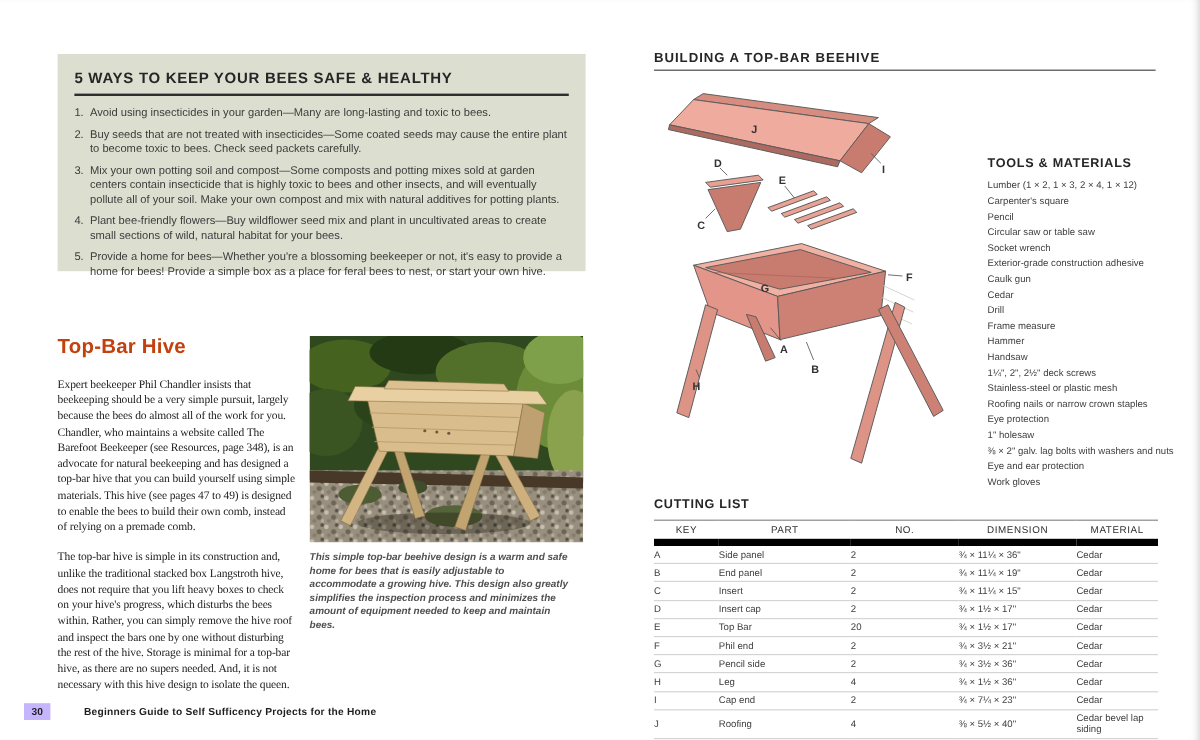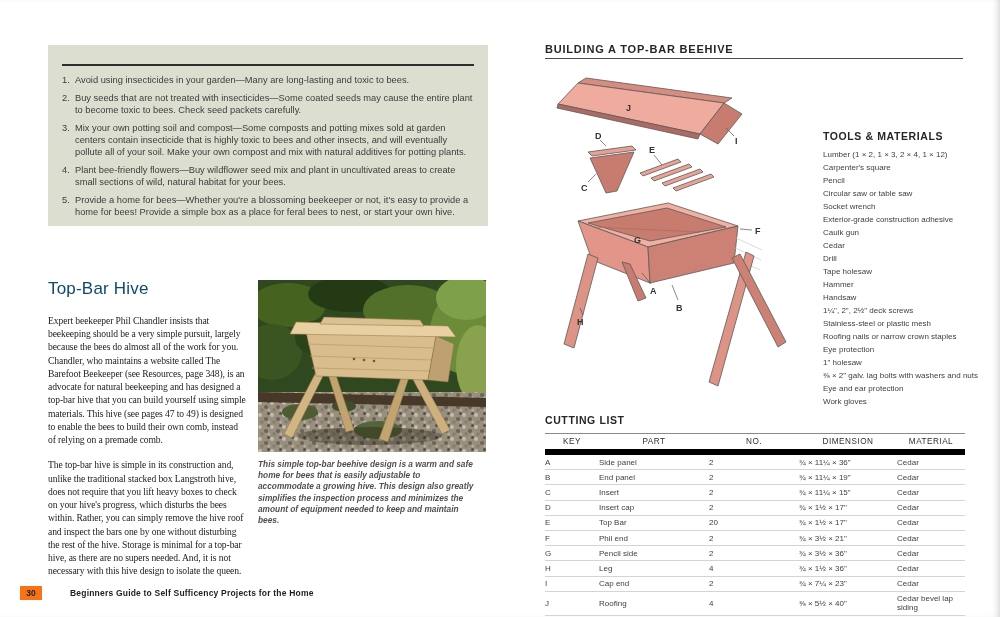--- a/index.html
+++ b/index.html
@@ -11,32 +11,32 @@
   
   .tipbox{left:48px;top:45px;width:440px;height:181px;background:#dcdfd0;box-sizing:border-box;
           padding:13px 14px 10px 14px;}
   .tipbox h2{margin:0;font-size:12.5px;font-weight:bold;letter-spacing:.6px;color:#262626;}
   .tipbox .rule{height:2px;background:#2e2e2e;margin:6px 0 8px 0;}
   .tip-item{display:flex;font-size:9.3px;line-height:1.32;color:#3c3c3c;margin-bottom:5.5px;}
   .tip-item .num{width:13px;flex:none;}
   .tip-item .txt{flex:1;}
 
   
-  .article-head{left:48px;top:279px;font-size:17px;font-weight:normal;letter-spacing:.2px;color:#0c4a6e;}
+  .article-head{left:48px;top:279px;font-size:17px;font-weight:bold;letter-spacing:.2px;color:#c2410c;}
   .article-col{left:48px;top:302px;width:198px;font-family:"Liberation Serif",serif;
                font-size:9.6px;line-height:1.38;color:#222;letter-spacing:-0.1px;}
   .article-col p{margin:12px 0 9px 0;}
 
   
   .photo{left:258px;top:280px;width:228px;height:172px;}
   .caption{left:258px;top:459px;width:218px;font-size:8.3px;font-style:italic;
            line-height:1.35;color:#4f4f4f;font-weight:bold;}
 
   
-  .folio{width:22px;height:14px;background:#f97316;color:#1e1e1e;font-size:8.5px;font-weight:bold;
+  .folio{width:22px;height:14px;background:#c4b5fd;color:#1e1e1e;font-size:8.5px;font-weight:bold;
          display:flex;align-items:center;justify-content:center;}
   .footer-text{font-size:8.5px;font-weight:bold;color:#1e1e1e;letter-spacing:.2px;}
 
   
   .rp-header{left:545px;top:43px;width:420px;font-size:11px;font-weight:bold;letter-spacing:.8px;color:#262626;}
   .rp-rule{left:545px;top:58px;width:418px;height:1px;background:#4a4a4a;}
 
   .tools{left:823px;top:102px;width:156px;margin-top:28px;}
   .tools h3{margin:0 0 8px 0;font-size:10.5px;font-weight:bold;letter-spacing:.6px;color:#262626;}
   .tools li{font-size:8px;line-height:1.3;color:#3e3e3e;margin-bottom:2.6px;
@@ -57,20 +57,21 @@
   .col-mat{width:68px;}
 
   svg text{font-family:"Liberation Sans",sans-serif;}
 </style>
 </head>
 <body>
 
 <div class="spread">
 
   <div class="abs tipbox">
+    <h2>5 WAYS TO KEEP YOUR BEES SAFE &amp; HEALTHY</h2>
     <div class="rule"></div>
     <div class="tip-item">
       <span class="num">1.</span>
       <span class="txt">Avoid using insecticides in your garden—Many are long-lasting and toxic to bees.</span>
     </div>
     <div class="tip-item">
       <span class="num">2.</span>
       <span class="txt">Buy seeds that are not treated with insecticides—Some coated seeds may cause the entire plant to become toxic to bees. Check seed packets carefully.</span>
     </div>
     <div class="tip-item">
@@ -216,21 +217,21 @@
     <ul>
       <li>Lumber (1 × 2, 1 × 3, 2 × 4, 1 × 12)</li>
       <li>Carpenter's square</li>
       <li>Pencil</li>
       <li>Circular saw or table saw</li>
       <li>Socket wrench</li>
       <li>Exterior-grade construction adhesive</li>
       <li>Caulk gun</li>
       <li>Cedar</li>
       <li>Drill</li>
-      <li>Tape holesaw</li>
+      <li>Frame measure</li>
       <li>Hammer</li>
       <li>Handsaw</li>
       <li>1¼", 2", 2½" deck screws</li>
       <li>Stainless-steel or plastic mesh</li>
       <li>Roofing nails or narrow crown staples</li>
       <li>Eye protection</li>
       <li>1" holesaw</li>
       <li class="wrap-indent">⅜ × 2" galv. lag bolts with washers and nuts</li>
       <li>Eye and ear protection</li>
       <li>Work gloves</li>

